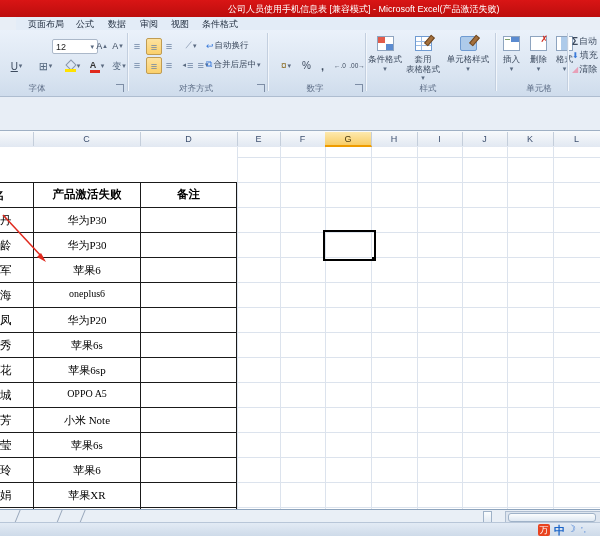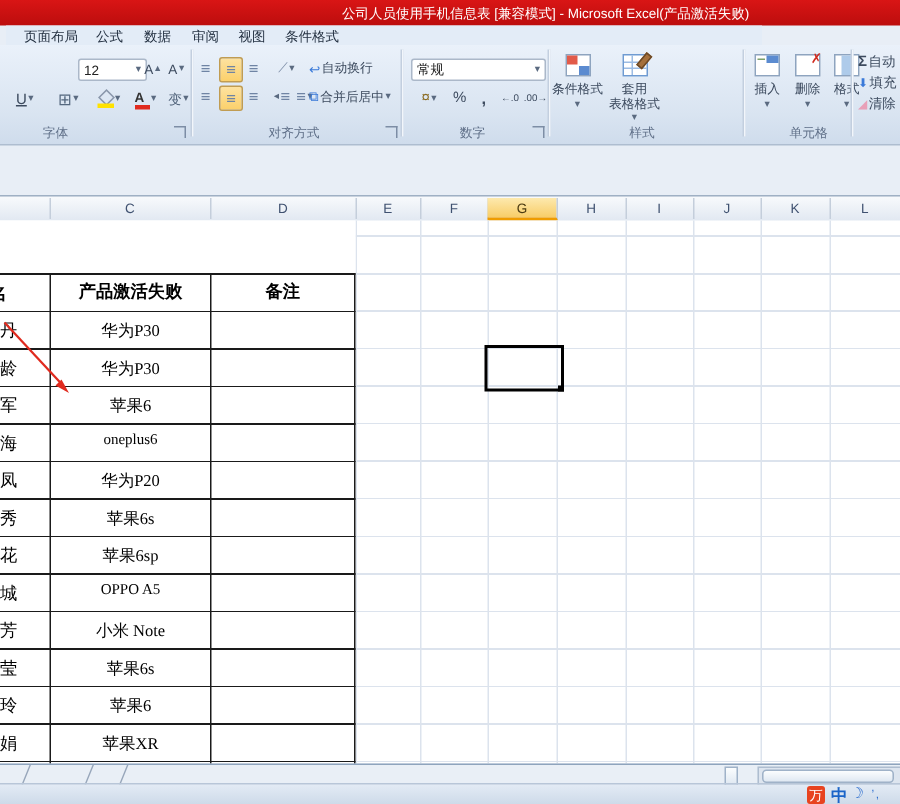--- a/index.html
+++ b/index.html
@@ -3,21 +3,21 @@
 <meta charset="utf-8">
 <style>
   html,body{margin:0;padding:0;}
   #app{position:relative;width:600px;height:536px;overflow:hidden;background:#e8eef6;
        font-family:"Liberation Sans",sans-serif;font-size:9px;color:#333;}
   .ab{position:absolute;}
   
   .titlebar{left:0;top:0;width:600px;height:17px;background:linear-gradient(#d91515,#bc0d0d);}
   .titlebar span{position:absolute;left:228px;top:3px;color:#fff;font-size:9px;white-space:nowrap;}
   
-  .tabrow{left:4px;top:17px;width:504px;height:13px;background:#e3ecf7;}
+  .tabrow{left:16px;top:17px;width:504px;height:13px;background:#e3ecf7;}
   .rtab{position:absolute;top:1px;height:12px;line-height:12px;color:#1f2c3d;text-align:center;}
   
   .ribbon{left:0;top:30px;width:600px;height:66px;background:linear-gradient(#eaf1fa,#d9e4f1 70%,#cfdcec);border-bottom:1px solid #aebdd0;}
   .gsep{position:absolute;top:3px;height:58px;width:1px;background:#c3cfdf;border-right:1px solid #f2f6fb;}
   .glabel{position:absolute;top:53px;height:10px;font-size:8.5px;color:#5f6f88;text-align:center;}
   .launch{position:absolute;top:54px;width:7px;height:7px;border-left:1px solid #7d8da5;border-bottom:1px solid #7d8da5;transform:rotate(180deg);}
   .rbtn{position:absolute;display:flex;align-items:center;justify-content:center;gap:1px;color:#3c4a5e;}
   .combo{position:absolute;background:#fff;border:1px solid #abb8c9;border-radius:2px;display:flex;align-items:center;padding:0 3px;font-size:9px;color:#222;}
   .dd{color:#5a6a80;font-size:7px;line-height:6px;}
   .hl{background:linear-gradient(#fde2a0,#fbd06b);border:1px solid #c09c52;border-radius:2px;}
@@ -162,24 +162,20 @@
       </div>
     <div class="rbtn" style="left:206px;top:27px;width:64px;height:15px;justify-content:flex-start;">
       <span style="color:#3a7ad9;">⧉</span>
       <span style="font-size:8.5px;">合并后居中</span>
       <span class="dd">▾</span>
     </div>
     <div class="glabel" style="left:166px;width:60px;">对齐方式</div>
     <div class="launch" style="left:257px;"></div>
     <div class="gsep" style="left:267px;"></div>
 
-    <div class="combo" style="left:274px;top:9px;width:82px;height:13px;">
-      <span>常规</span>
-      <span class="dd" style="margin-left:auto;">▾</span>
-    </div>
     <div class="rbtn" style="left:276px;top:28px;width:20px;height:15px;">
       <span style="color:#8a6a20;font-size:10px;">¤</span>
       <span class="dd">▾</span>
     </div>
     <div class="rbtn" style="left:300px;top:28px;width:13px;height:15px;">
         <span style="font-size:10px;">%</span>
       </div>
     <div class="rbtn" style="left:316px;top:28px;width:13px;height:15px;">
         <span style="font-size:11px;font-weight:bold;">,</span>
       </div>
@@ -203,20 +199,27 @@
     </div>
     <div class="bigbtn" style="left:404px;top:6px;width:38px;">
       <span class="gridicon" style="border-color:#6f9bd2;">
         <i style="left:0;top:4px;width:15px;height:1px;background:#9cbce4;"></i>
         <i style="left:0;top:8px;width:15px;height:1px;background:#9cbce4;"></i>
         <i style="left:5px;top:0;width:1px;height:13px;background:#9cbce4;"></i>
         <span class="brush"></span>
       </span>
       <span class="lbl">套用</span>
       <span class="lbl"><span>表格格式</span> <span class="dd">▾</span></span>
+    </div>
+    <div class="bigbtn" style="left:444px;top:6px;width:48px;">
+      <span class="gridicon" style="background:#aecbea;border-radius:2px;border-color:#6f9bd2;">
+        <span class="brush"></span>
+      </span>
+      <span class="lbl">单元格样式</span>
+      <span class="dd">▾</span>
     </div>
     <div class="glabel" style="left:412px;width:32px;">样式</div>
     <div class="gsep" style="left:495px;"></div>
 
     <div class="bigbtn" style="left:499px;top:6px;width:25px;">
       <span class="gridicon">
         <i style="right:0;top:0;width:8px;height:5px;background:#5b8bd0;"></i>
         <i style="left:1px;top:2px;width:5px;height:1px;background:#7da06a;"></i>
       </span>
       <span class="lbl">插入</span>

